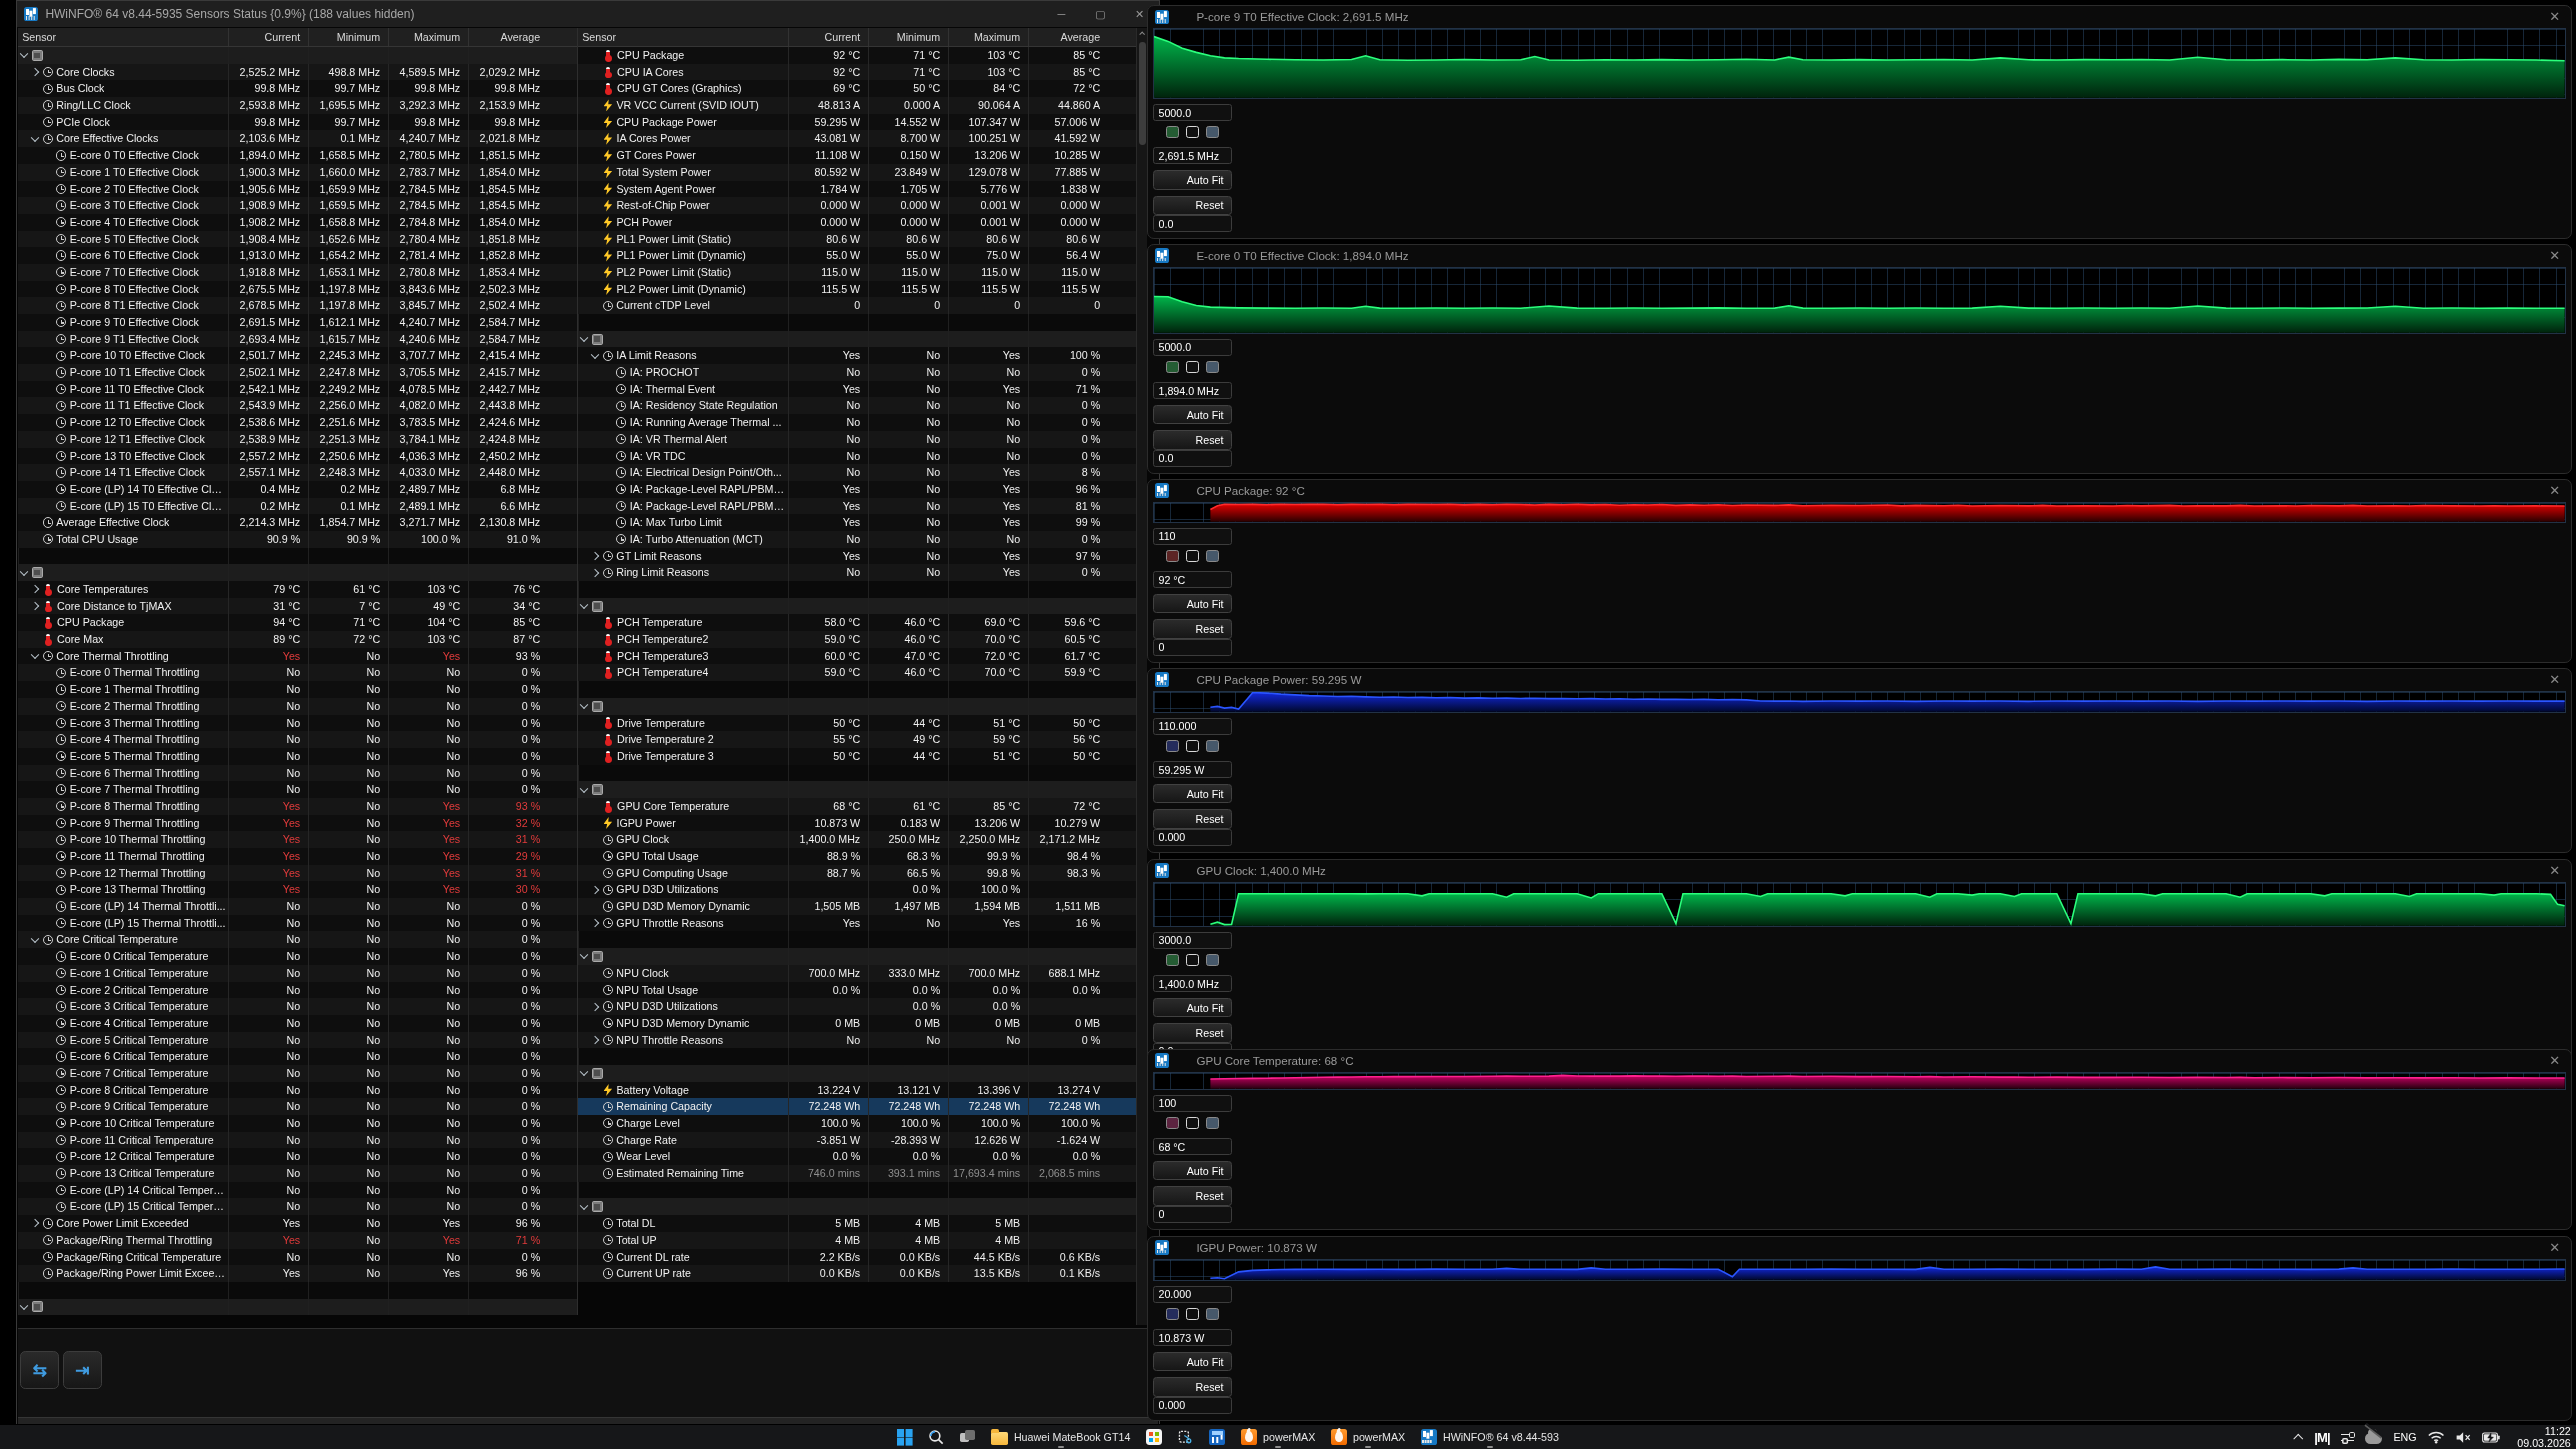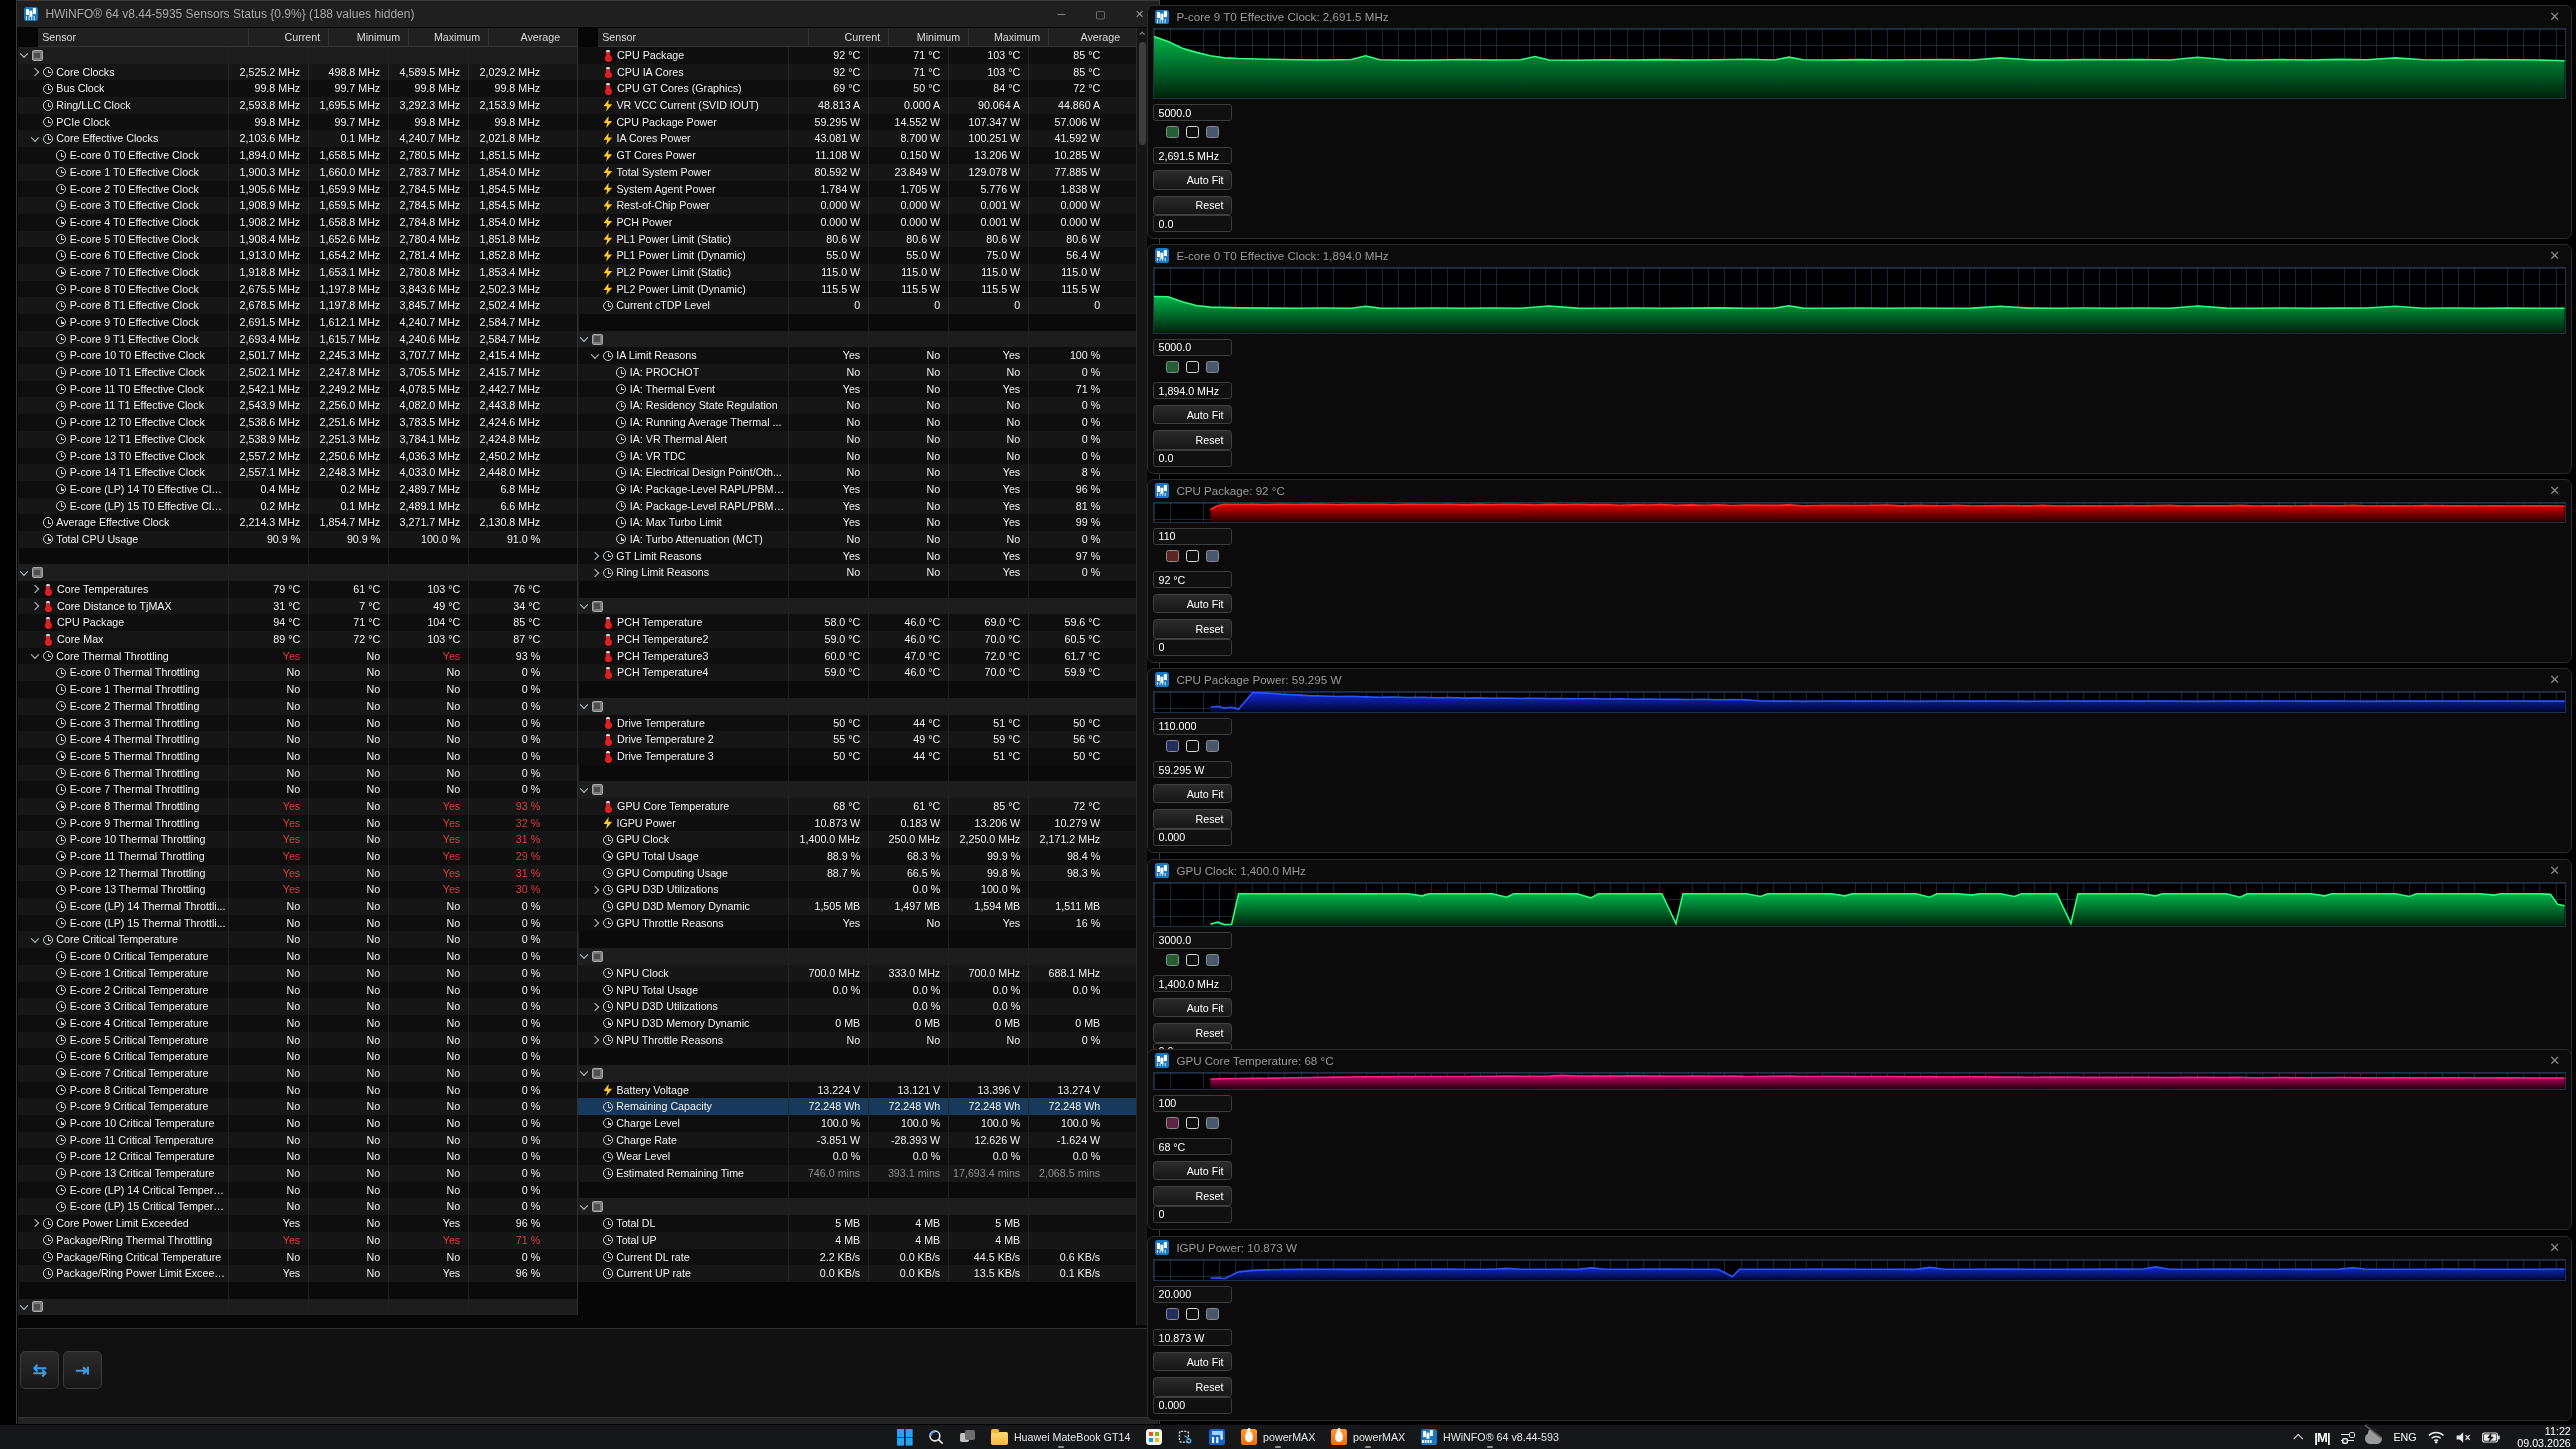--- a/index.html
+++ b/index.html
@@ -13,21 +13,21 @@
   .title-text { color:#a8a8a8; font-size:12px; margin-left:6.9px; white-space:nowrap; }
   .winbtns { margin-left:auto; display:flex; height:100%; }
   .winbtn { width:39px; height:100%; display:flex; align-items:center; justify-content:center; color:#9a9a9a; font-size:11px; }
   .hwicon { width:14.6px; height:14.6px; border-radius:2.6px; background:#1779c4; position:relative; flex:0 0 auto; }
   .hwicon:before { content:""; position:absolute; left:2.6px; top:2.6px; width:2.6px; height:6px; background:#fff; box-shadow:3.4px 1.7px 0 #fff, 6.9px -0.9px 0 #fff; }
   .hwicon:after { content:""; position:absolute; left:1.7px; bottom:1.7px; width:1.7px; height:3.4px; background:#e8e8e8; box-shadow:2.6px 0 0 #e8e8e8,5.2px 0 0 #e8e8e8,7.7px 0 0 #e8e8e8; }
 
   .tables { position:absolute; left:0.9px; top:27px; display:flex; }
   .tcol { width:560px; }
   .tcol.first { border-right:0.9px solid #2e2e2e; }
-  .thead { height:19px; display:grid; grid-template-columns:210px 80px 80px 80px 80px; background:#202020; border-bottom:0.9px solid #353535;margin-left:20px; }
+  .thead { height:19px; display:grid; grid-template-columns:210px 80px 80px 80px 80px; background:#202020; border-bottom:0.9px solid #353535; }
   .thead .hc { color:#d9d9d9; font-size:10.7px; line-height:18px; padding-right:7.7px; text-align:right; border-left:0.9px solid #323232; }
   .thead .hc.first { text-align:left; padding-left:4.3px; border-left:none; }
   .rows {}
   .srow { display:grid; grid-template-columns:210px 80px 80px 80px 80px 31px; height:16.7px; background:#0e0e0e; }
   .srow.alt { background:#161616; }
   .srow.blank { background:#0a0a0a; }
   .srow.section { background:#1d1d1d; }
   .srow.sel { background:#16395c; }
   .cell { font-size:10.7px; line-height:16.7px; color:#f1f1f1; text-align:right; padding-right:7.7px; border-left:0.9px solid #262626; overflow:hidden; white-space:nowrap; font-weight:500; }
   .srow.blank .cell, .srow.section .cell { border-left:0.9px solid #202020; }
@@ -80,21 +80,21 @@
   .tb-report:after { content:"+"; position:absolute; right:-6px; bottom:-6px; width:13px; height:13px; line-height:12px; text-align:center; color:#fff; font-weight:700; background:#7ab648; border-radius:2.6px; font-size:11px; }
   .tb-x { position:relative; width:22px; height:22px; }
   .tb-x:before, .tb-x:after { content:""; position:absolute; left:9.4px; top:-0.9px; width:6px; height:24px; background:linear-gradient(#7fc3ee,#2e76ac); border-radius:1.7px; }
   .tb-x:before { transform:rotate(45deg); }
   .tb-x:after { transform:rotate(-45deg); }
   .gear-svg { width:24px; height:24px; }
 
   
   .panel { position:absolute; left:1147px; width:1425px; background:#0b0b0b; border:0.9px solid #2c2c2c; border-radius:6.9px; }
   .ptitle { height:21.5px; display:flex; align-items:center; gap:6.9px; padding:0 6.9px; }
-  .ptitle .txt { color:#9a9a9a; font-size:11.6px; white-space:nowrap; }
+  .ptitle .txt { color:#9a9a9a; font-size:11.6px; white-space:nowrap;margin-left:20px; }
   .pclose { margin-left:auto; color:#8a8a8a; font-size:13px; width:19px; text-align:center; }
   .pbody { position:absolute; left:5.2px; right:5.2px; top:22px; bottom:6px; display:flex; gap:5px;flex-direction:column; }
   .plot { flex:1; position:relative; background:#000;
           background-image:
             repeating-linear-gradient(to right, rgba(44,76,110,.5) 0 0.9px, transparent 0.9px 16.3px),
             repeating-linear-gradient(to bottom, rgba(44,76,110,.5) 0 0.9px, transparent 0.9px 16.3px);
           border:0.9px solid #223246; }
   .plot svg { position:absolute; inset:0; width:100%; height:100%; }
   .pctl { width:79px; display:flex; flex-direction:column; }
   .pctl .spacer { flex:1; }

